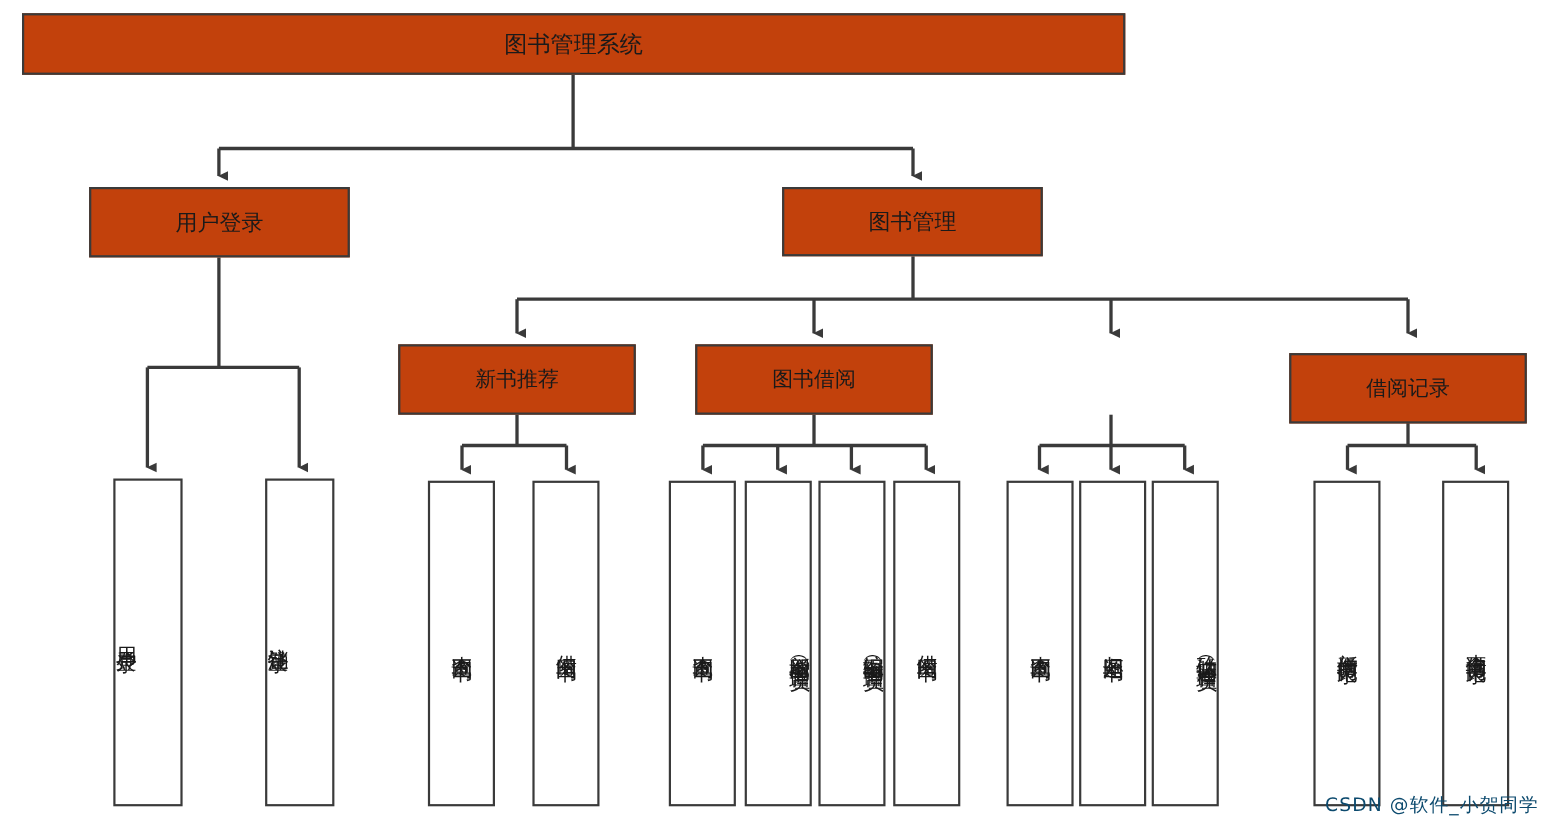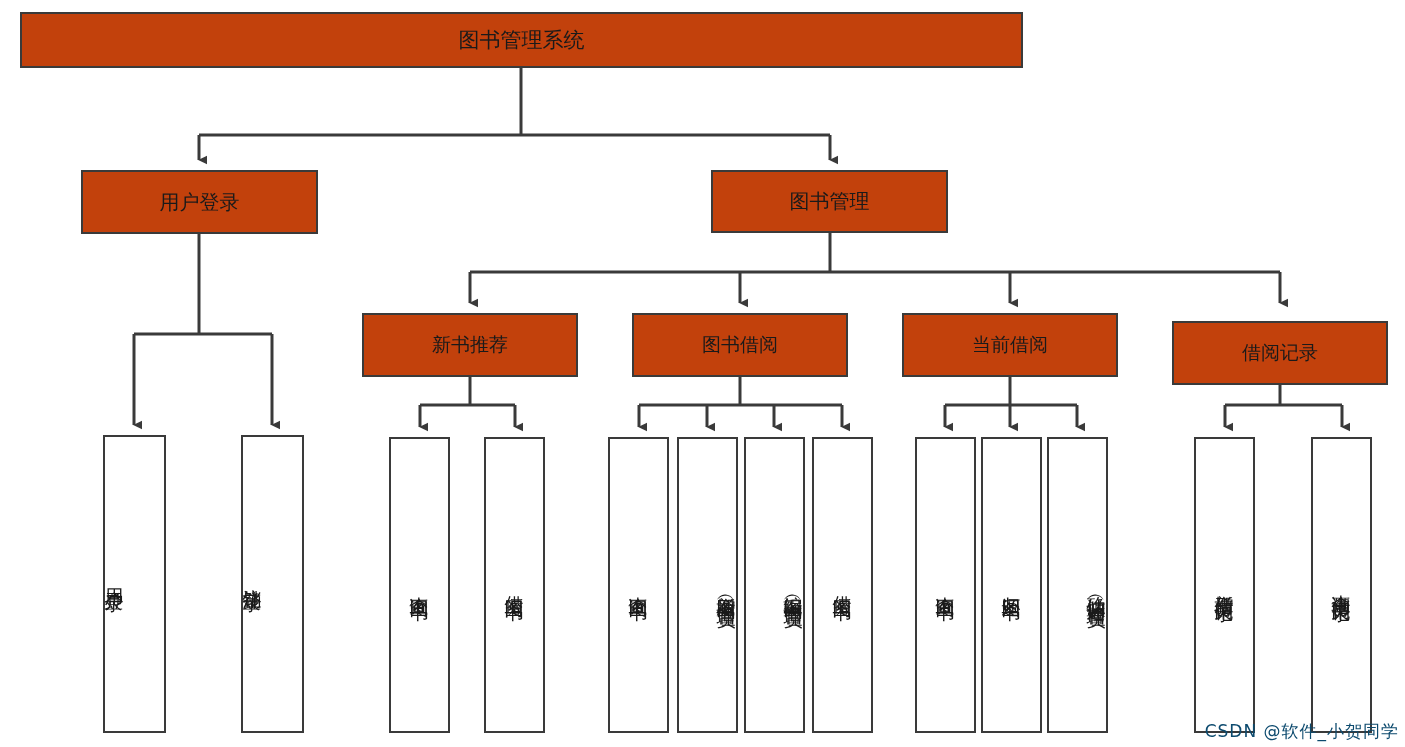--- a/index.html
+++ b/index.html
@@ -96,23 +96,20 @@
   <div class="node l2" style="left:711px;top:170px;width:237px;height:63px;">
     <span>图书管理</span>
   </div>
 
   <div class="node l3" style="left:362px;top:313px;width:216px;height:64px;">
     <span>新书推荐</span>
   </div>
   <div class="node l3" style="left:632px;top:313px;width:216px;height:64px;">
     <span>图书借阅</span>
   </div>
-  <div class="node l3" style="left:902px;top:313px;width:216px;height:64px;">
-    <span>当前借阅</span>
-  </div>
   <div class="node l3" style="left:1172px;top:321px;width:216px;height:64px;">
     <span>借阅记录</span>
   </div>
 
   <div class="leaf anchor-bottom" style="left:103px;top:435px;width:63px;height:298px;">
     <div class="vtext">用户登录</div>
   </div>
   <div class="leaf anchor-bottom" style="left:241px;top:435px;width:63px;height:298px;">
     <div class="vtext">注销登录</div>
   </div>

